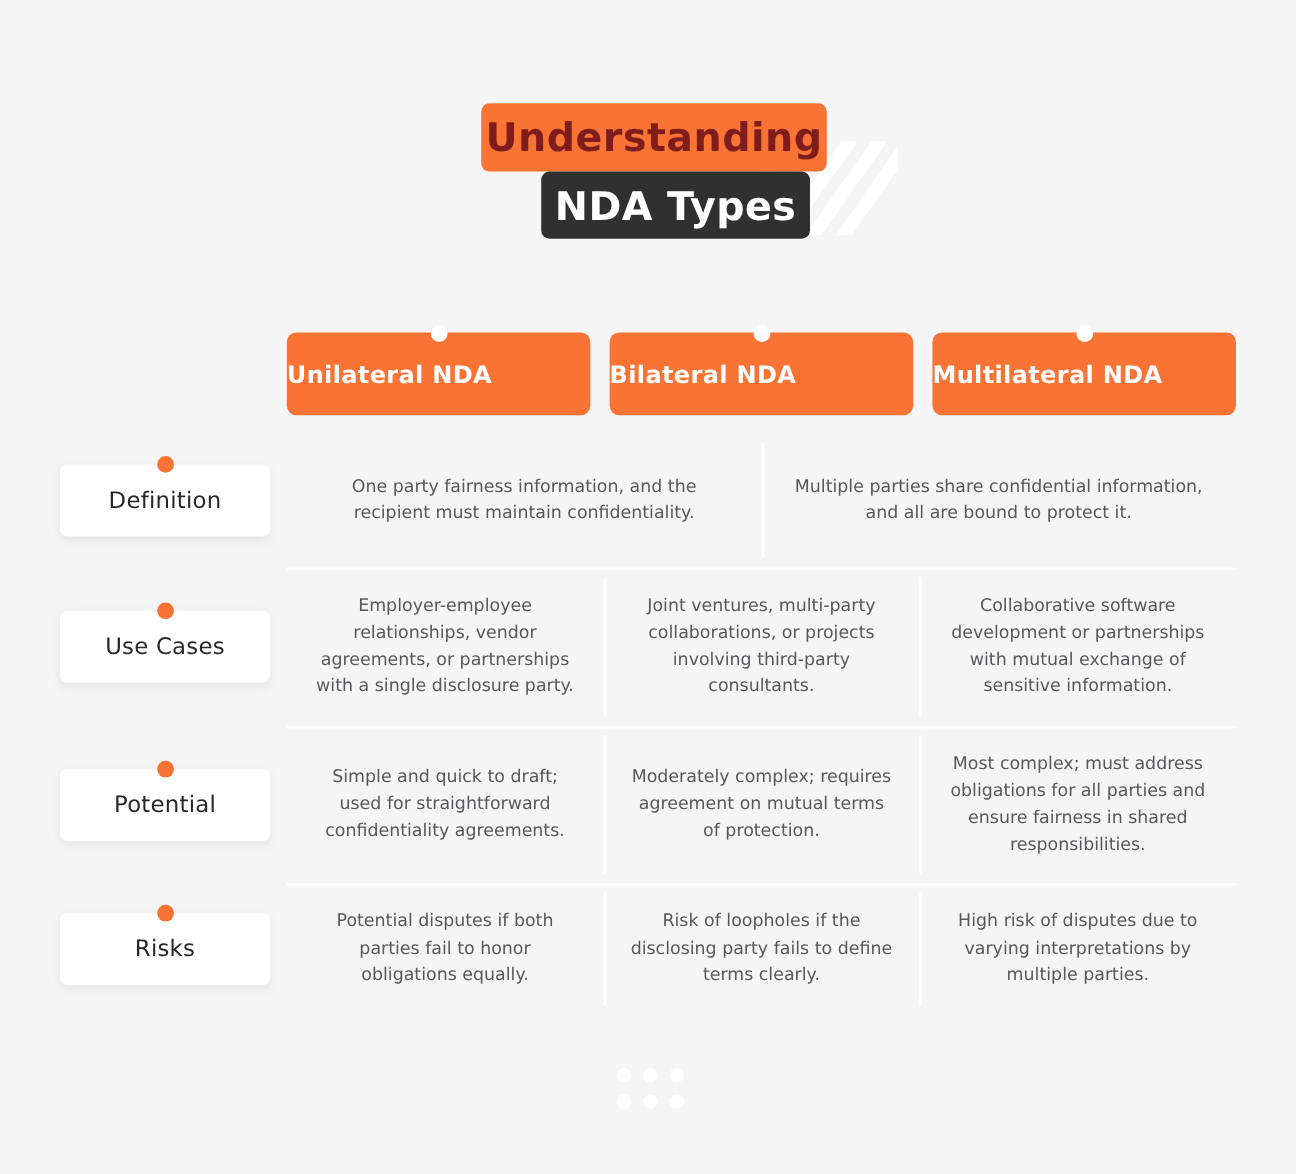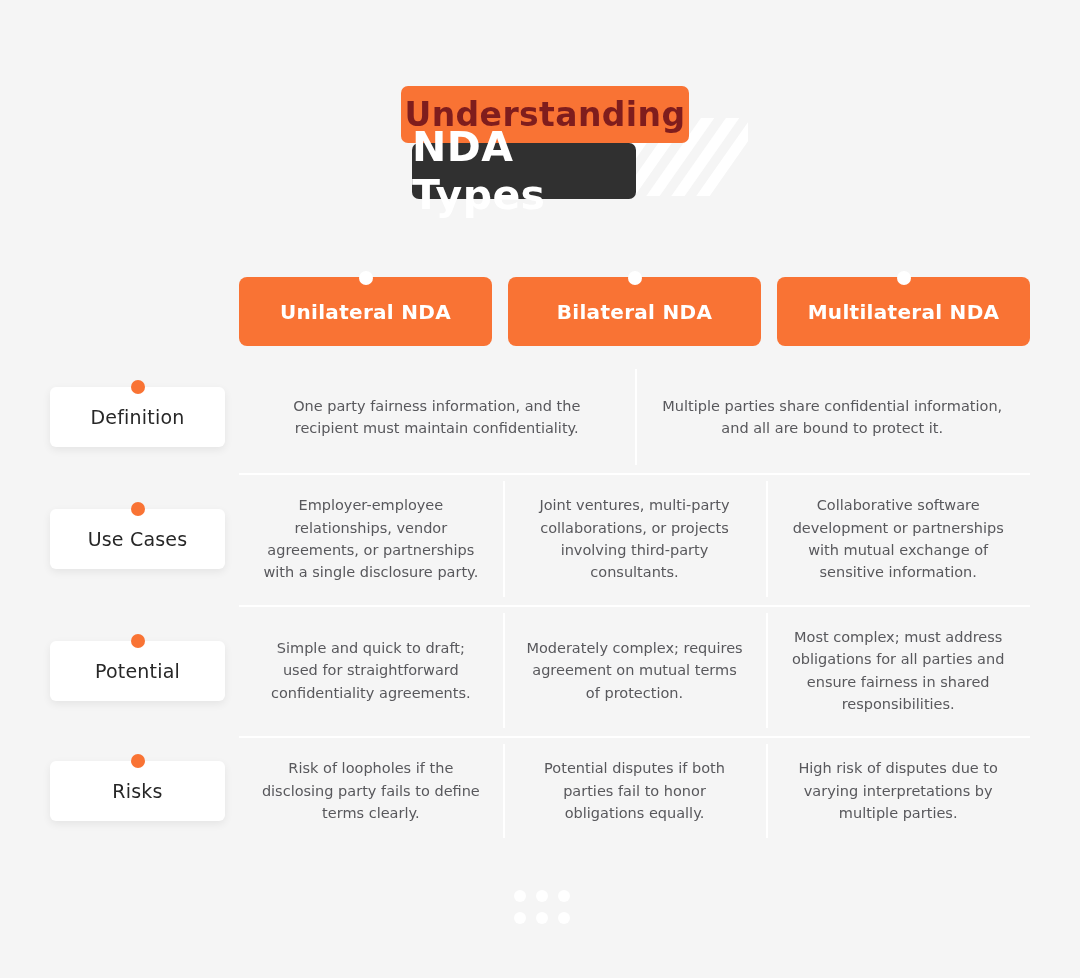--- a/index.html
+++ b/index.html
@@ -65,26 +65,26 @@
     left: 401px;
     width: 288px;
     height: 57px;
     background: #f97334;
     color: #7f1d1d;
     font-size: 33px;
     font-weight: bold;
   }
   .title-bar.secondary {
     top: 83px;
-    left: 412px;
+    left: 451px;
     width: 224px;
     height: 56px;
     background: #303030;
     color: #ffffff;
-    font-size: 41px;
+    font-size: 33px;
     font-weight: bold;
   }
 
   
   .table {
     position: absolute;
     top: 277px;
     left: 50px;
     width: 980px;
   }
@@ -96,21 +96,20 @@
     margin-left: 189px;
     gap: 16px;
   }
   .col-header {
     position: relative;
     flex: 1 1 0;
     background: #f97334;
     border-radius: 8px;
     display: flex;
     align-items: center;
-    justify-content: center;
     color: #ffffff;
     font-size: 20px;
     font-weight: bold;
     letter-spacing: 0.3px;
   }
   .col-header .dot-white {
     position: absolute;
     top: -6px;
     left: 50%;
     margin-left: -7px;
@@ -299,22 +298,22 @@
       </div>
 
       <div class="row r3">
         <div class="row-label-cell">
           <div class="row-label-card">
             <span class="dot-orange"></span>
             <span>Risks</span>
           </div>
         </div>
         <div class="cells">
+          <div class="cell">Potential disputes if both parties fail to honor obligations equally.</div>
           <div class="cell">Risk of loopholes if the disclosing party fails to define terms clearly.</div>
-          <div class="cell">Potential disputes if both parties fail to honor obligations equally.</div>
           <div class="cell">High risk of disputes due to varying interpretations by multiple parties.</div>
         </div>
       </div>
 
     </div>
   </div>
 
   <div class="bottom-dots">
     <span></span>
     <span></span>

